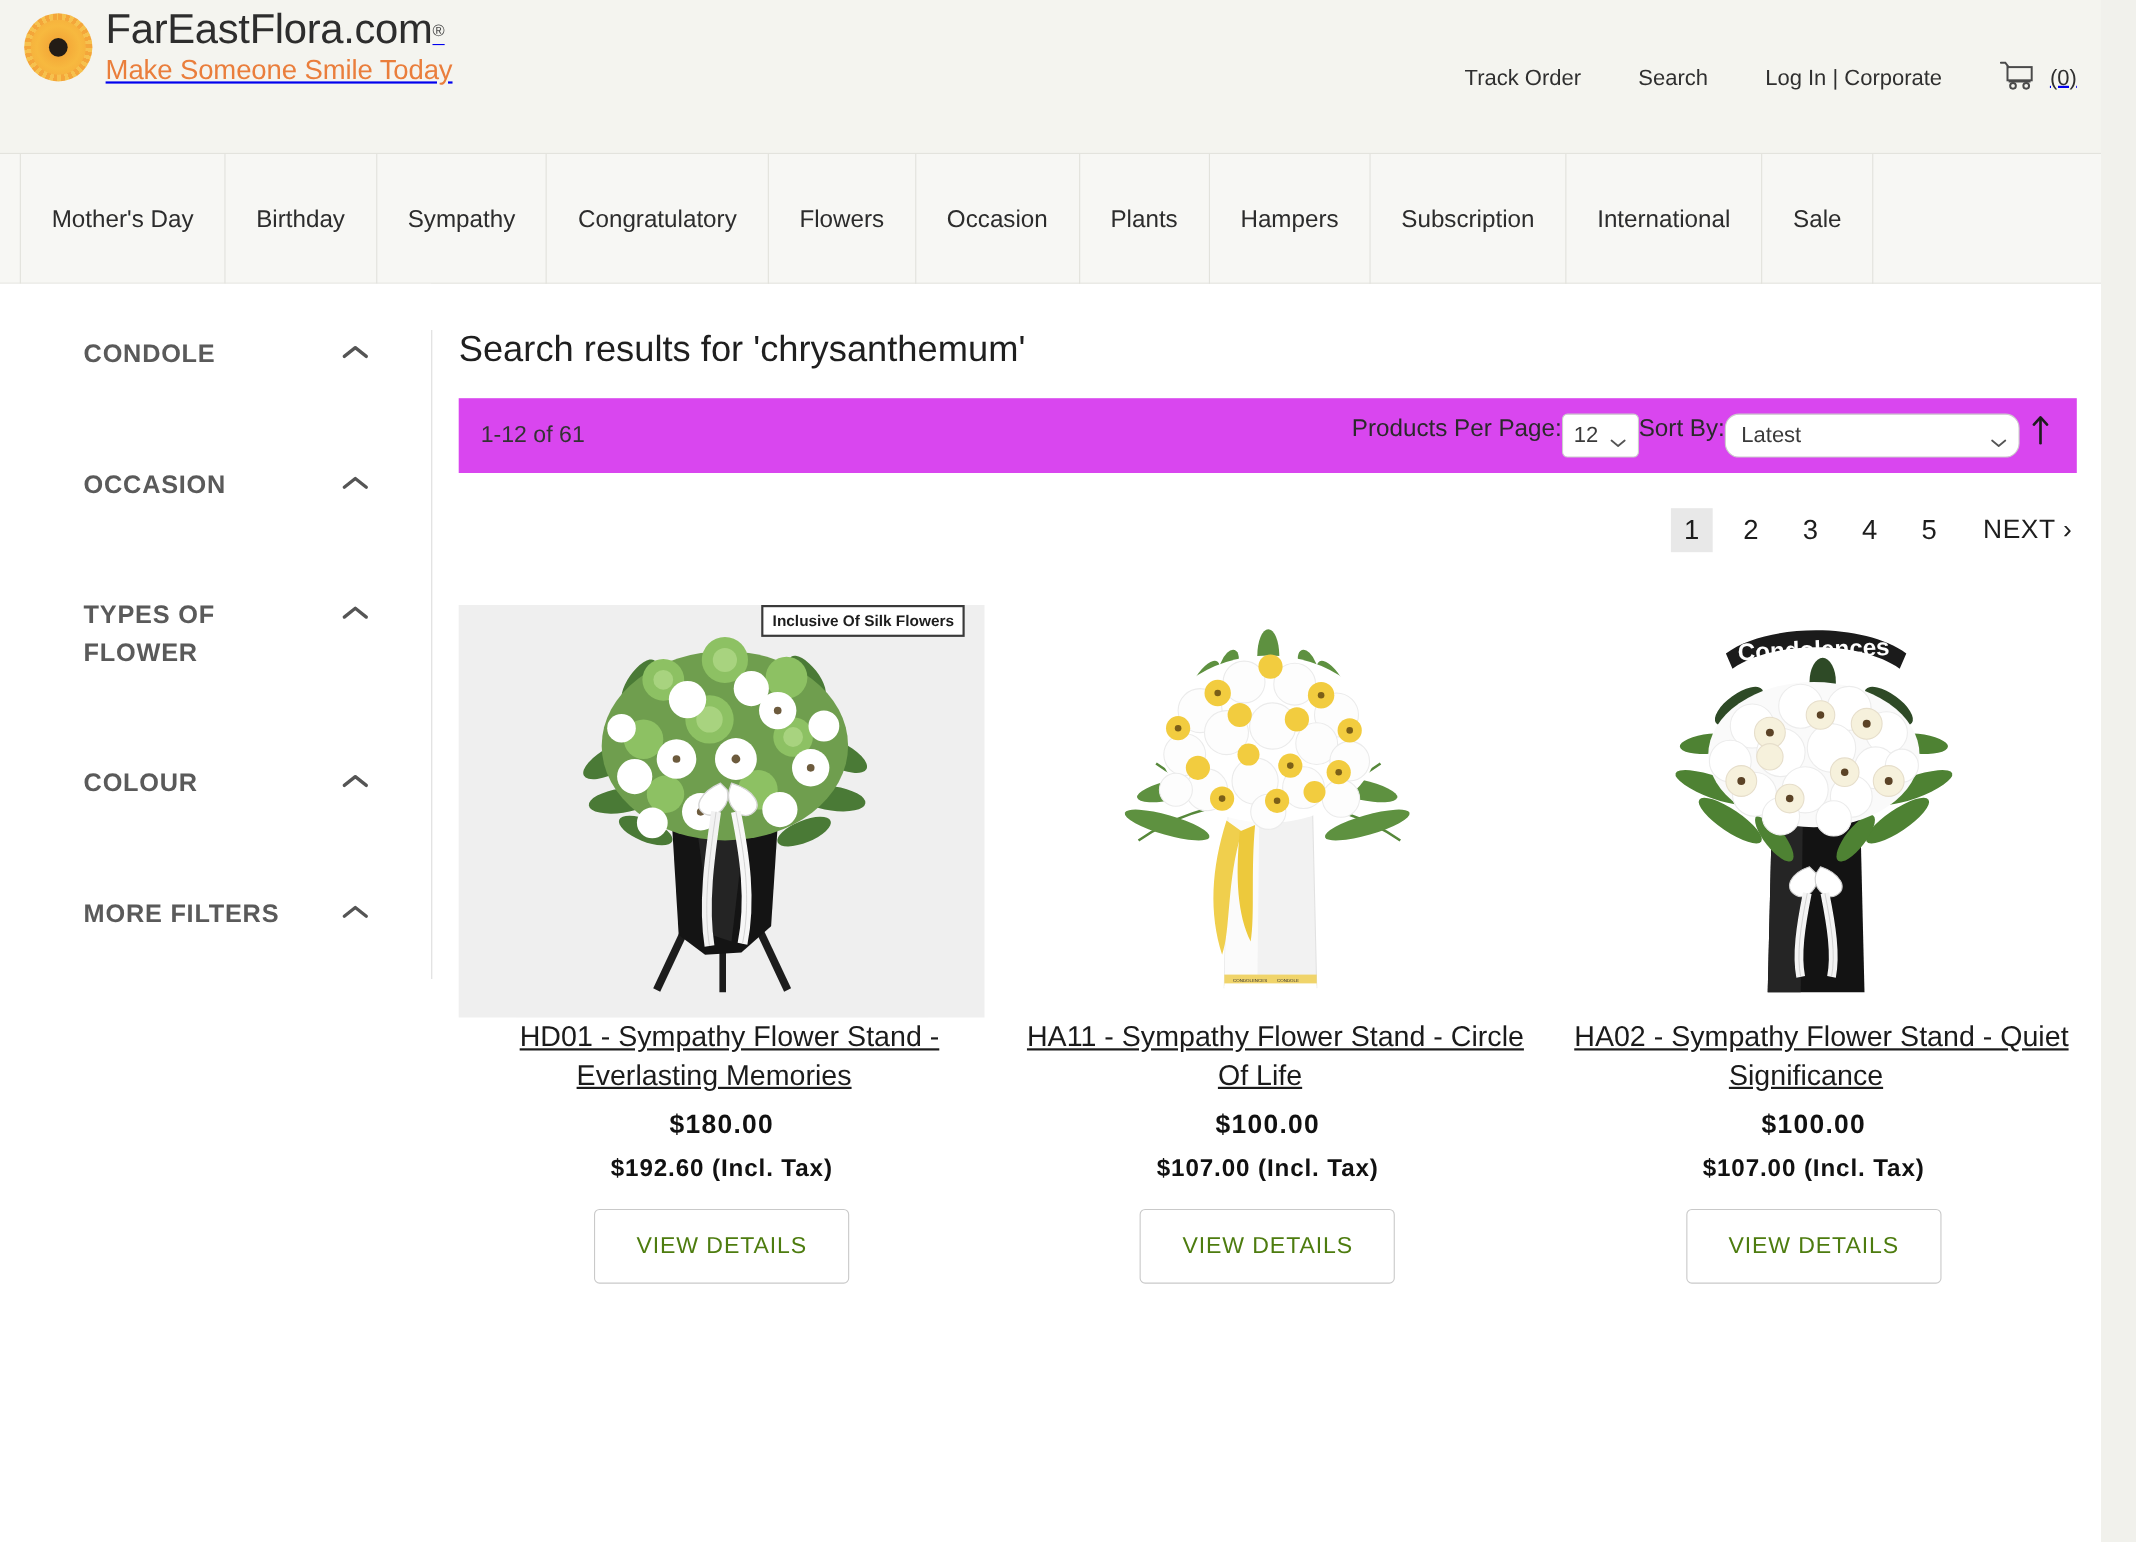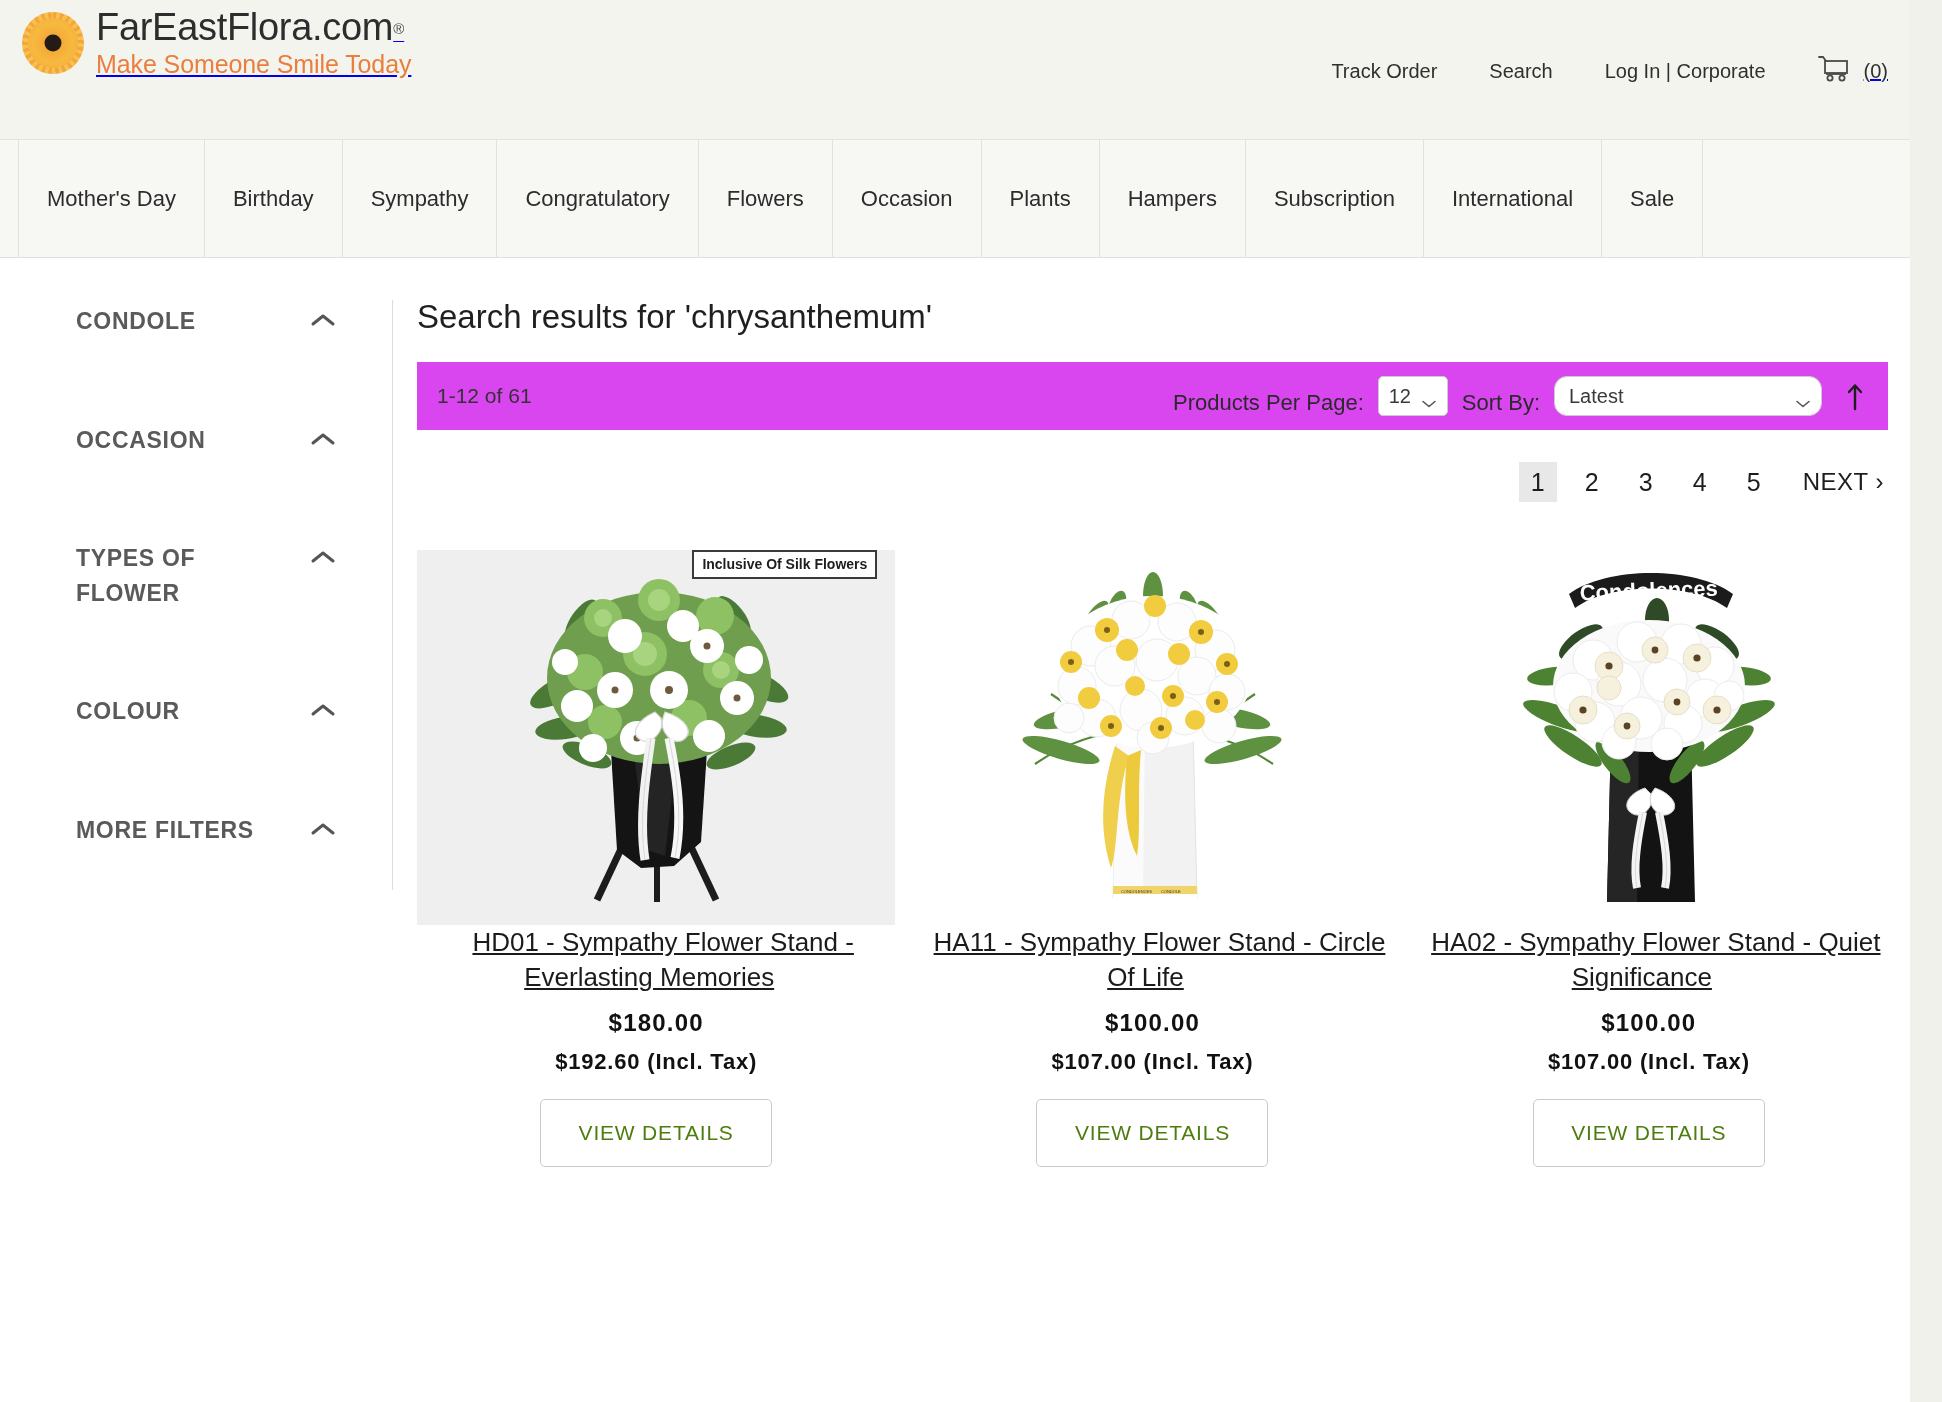--- a/index.html
+++ b/index.html
@@ -177,21 +177,21 @@
 
   .toolbar {
     background: #d946ef;
     height: 68px;
     display: flex;
     align-items: center;
     justify-content: space-between;
     padding: 0 24px 0 20px;
   }
   .count-text { font-size: 21px; color: #333; }
-  .toolbar-right { display: flex; align-items: flex-end; gap: 14px; }
+  .toolbar-right { display: flex; align-items: flex-start; }
   .tb-label { font-size: 22px; color: #2a2a2a; }
   .sel {
     background: #fff;
     border: 1px solid #ccc;
     border-radius: 5px;
     height: 40px;
     display: flex;
     align-items: center;
     justify-content: space-between;
     gap: 8px;

